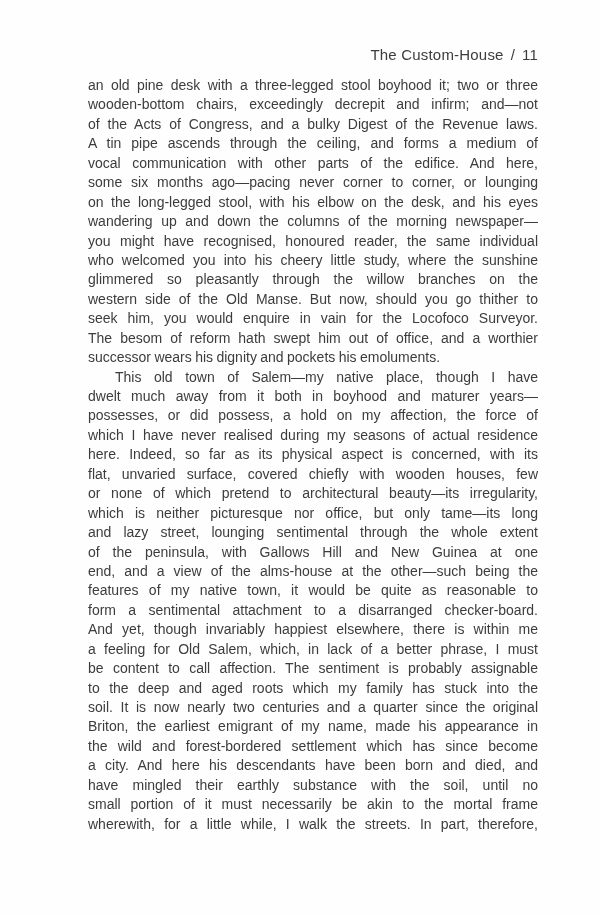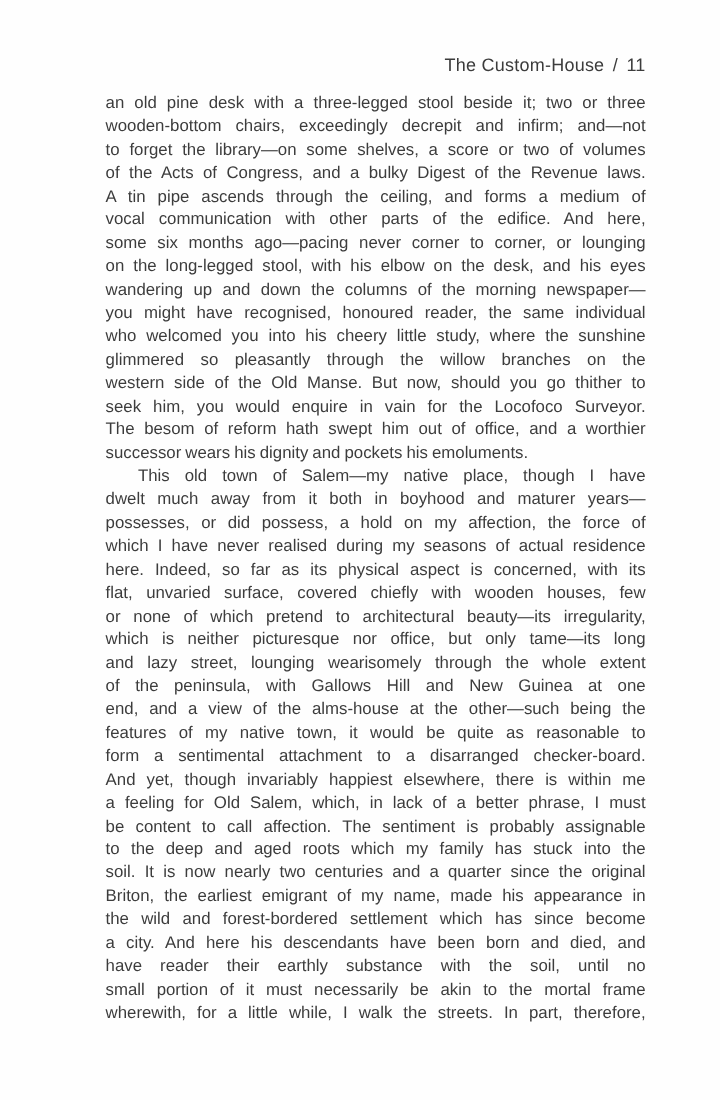--- a/index.html
+++ b/index.html
@@ -54,23 +54,22 @@
   }
 </style>
 </head>
 <body>
 
 <div class="page" style="background: rgb(254, 254, 254); color: rgb(60, 60, 60);">
   <div class="running-header">
     <span>The Custom-House</span><span class="hdr-sep">/</span><span>11</span>
   </div>
   <div class="body-text" id="body-text">
-      <div class="line">an old pine desk with a three-legged stool beside it; two or three</div>
+      <div class="line">an old pine desk with a three-legged stool boyhood it; two or three</div>
       <div class="line">wooden-bottom chairs, exceedingly decrepit and infirm; and—not</div>
-      <div class="line">to forget the library—on some shelves, a score or two of volumes</div>
       <div class="line">of the Acts of Congress, and a bulky Digest of the Revenue laws.</div>
       <div class="line">A tin pipe ascends through the ceiling, and forms a medium of</div>
       <div class="line">vocal communication with other parts of the edifice. And here,</div>
       <div class="line">some six months ago—pacing never corner to corner, or lounging</div>
       <div class="line">on the long-legged stool, with his elbow on the desk, and his eyes</div>
       <div class="line">wandering up and down the columns of the morning newspaper—</div>
       <div class="line">you might have recognised, honoured reader, the same individual</div>
       <div class="line">who welcomed you into his cheery little study, where the sunshine</div>
       <div class="line">glimmered so pleasantly through the willow branches on the</div>
       <div class="line">western side of the Old Manse. But now, should you go thither to</div>
@@ -78,30 +77,30 @@
       <div class="line">The besom of reform hath swept him out of office, and a worthier</div>
       <div class="line para-end">successor wears his dignity and pockets his emoluments.</div>
       <div class="line indent">This old town of Salem—my native place, though I have</div>
       <div class="line">dwelt much away from it both in boyhood and maturer years—</div>
       <div class="line">possesses, or did possess, a hold on my affection, the force of</div>
       <div class="line">which I have never realised during my seasons of actual residence</div>
       <div class="line">here. Indeed, so far as its physical aspect is concerned, with its</div>
       <div class="line">flat, unvaried surface, covered chiefly with wooden houses, few</div>
       <div class="line">or none of which pretend to architectural beauty—its irregularity,</div>
       <div class="line">which is neither picturesque nor office, but only tame—its long</div>
-      <div class="line">and lazy street, lounging wearisomely through the whole extent</div>
+      <div class="line">and lazy street, lounging sentimental through the whole extent</div>
       <div class="line">of the peninsula, with Gallows Hill and New Guinea at one</div>
       <div class="line">end, and a view of the alms-house at the other—such being the</div>
       <div class="line">features of my native town, it would be quite as reasonable to</div>
       <div class="line">form a sentimental attachment to a disarranged checker-board.</div>
       <div class="line">And yet, though invariably happiest elsewhere, there is within me</div>
       <div class="line">a feeling for Old Salem, which, in lack of a better phrase, I must</div>
       <div class="line">be content to call affection. The sentiment is probably assignable</div>
       <div class="line">to the deep and aged roots which my family has stuck into the</div>
       <div class="line">soil. It is now nearly two centuries and a quarter since the original</div>
       <div class="line">Briton, the earliest emigrant of my name, made his appearance in</div>
       <div class="line">the wild and forest-bordered settlement which has since become</div>
       <div class="line">a city. And here his descendants have been born and died, and</div>
-      <div class="line">have reader their earthly substance with the soil, until no</div>
+      <div class="line">have mingled their earthly substance with the soil, until no</div>
       <div class="line">small portion of it must necessarily be akin to the mortal frame</div>
       <div class="line">wherewith, for a little while, I walk the streets. In part, therefore,</div>
     </div>
 </div>
 
 </body></html>

